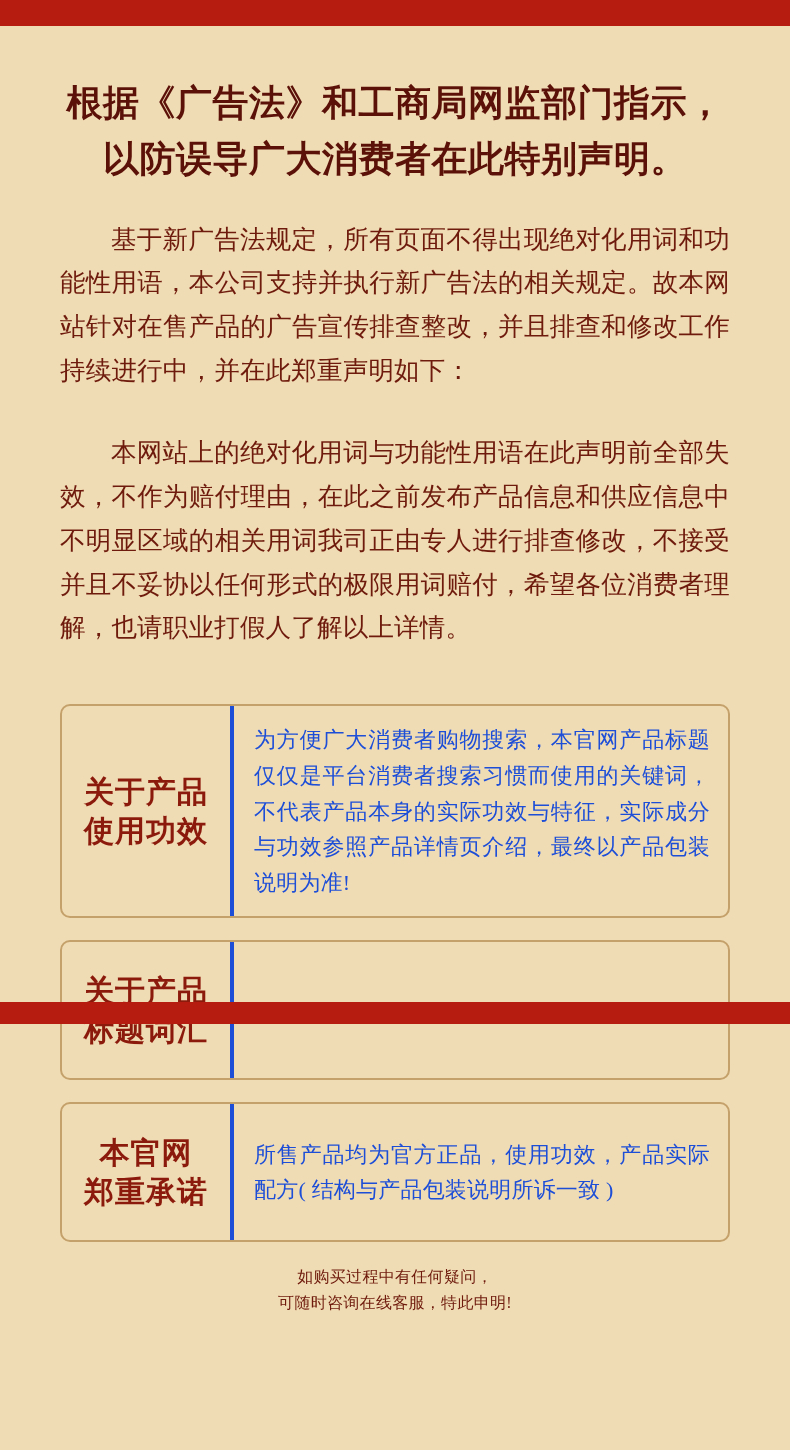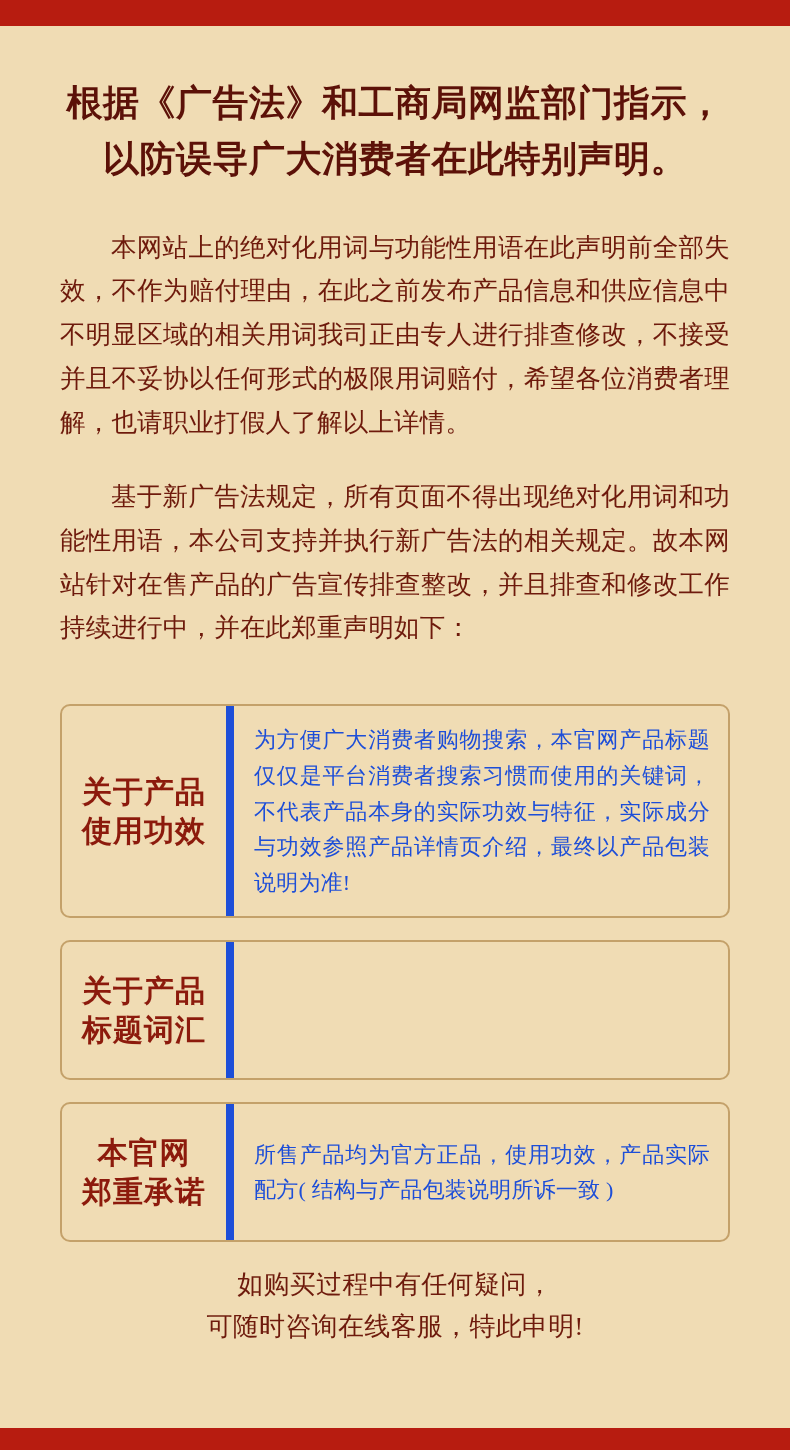--- a/index.html
+++ b/index.html
@@ -10,21 +10,21 @@
     width: 790px;
     height: 1450px;
     background: #f0dcb4;
     font-family: "Liberation Serif", "DejaVu Serif", serif;
     color: #7a1d10;
     overflow: hidden;
   }
   .page {
     position: relative;
     width: 790px;
-    height: 1450px;
+    height: 1024px;
     background: #f0dcb4;
     box-sizing: border-box;
   }
   .bar-top {
     width: 100%;
     height: 26px;
     background: #b71c10;
   }
   .bar-bottom {
     position: absolute;
@@ -79,21 +79,21 @@
   .box-title {
     flex: 0 0 172px;
     display: flex;
     flex-direction: column;
     align-items: center;
     justify-content: center;
     font-size: 30px;
     font-weight: bold;
     line-height: 1.32;
     color: #8c1a0c;
-    border-right: 8px solid #1d4ed8;
+    border-right: 4px solid #1d4ed8;
     padding: 10px 4px;
     box-sizing: border-box;
     text-align: center;
     letter-spacing: 1px;
   }
   .box-body {
     flex: 1 1 auto;
     padding: 16px 18px 16px 20px;
     font-size: 22px;
     line-height: 1.62;
@@ -106,43 +106,43 @@
   }
   .box.b3 {
     min-height: 140px;
   }
   .box.b2 {
     min-height: 140px;
   }
   .footer {
     margin-top: 20px;
     text-align: center;
-    font-size: 26px;
+    font-size: 16px;
     line-height: 1.6;
     color: #6e1a0c;
     letter-spacing: 0.3px;
   }
 </style>
 </head>
 <body>
 
 <div class="page">
 
   <div class="bar-top"></div>
 
   <div class="content">
 
     <div class="headline">
       <span class="line1">根据《广告法》和工商局网监部门指示，</span>
       <span class="line2">以防误导广大消费者在此特别声明。</span>
     </div>
 
+    <p class="para first">基于新广告法规定，所有页面不得出现绝对化用词和功能性用语，本公司支持并执行新广告法的相关规定。故本网站针对在售产品的广告宣传排查整改，并且排查和修改工作持续进行中，并在此郑重声明如下：</p>
+
     <p class="para second">本网站上的绝对化用词与功能性用语在此声明前全部失效，不作为赔付理由，在此之前发布产品信息和供应信息中不明显区域的相关用词我司正由专人进行排查修改，不接受并且不妥协以任何形式的极限用词赔付，希望各位消费者理解，也请职业打假人了解以上详情。</p>
-
-    <p class="para first">基于新广告法规定，所有页面不得出现绝对化用词和功能性用语，本公司支持并执行新广告法的相关规定。故本网站针对在售产品的广告宣传排查整改，并且排查和修改工作持续进行中，并在此郑重声明如下：</p>
 
     <div class="boxes">
 
       <div class="box b1">
         <div class="box-title">
           <span>关于产品</span>
           <span>使用功效</span>
         </div>
         <div class="box-body">为方便广大消费者购物搜索，本官网产品标题仅仅是平台消费者搜索习惯而使用的关键词，不代表产品本身的实际功效与特征，实际成分与功效参照产品详情页介绍，最终以产品包装说明为准!</div>
       </div>

